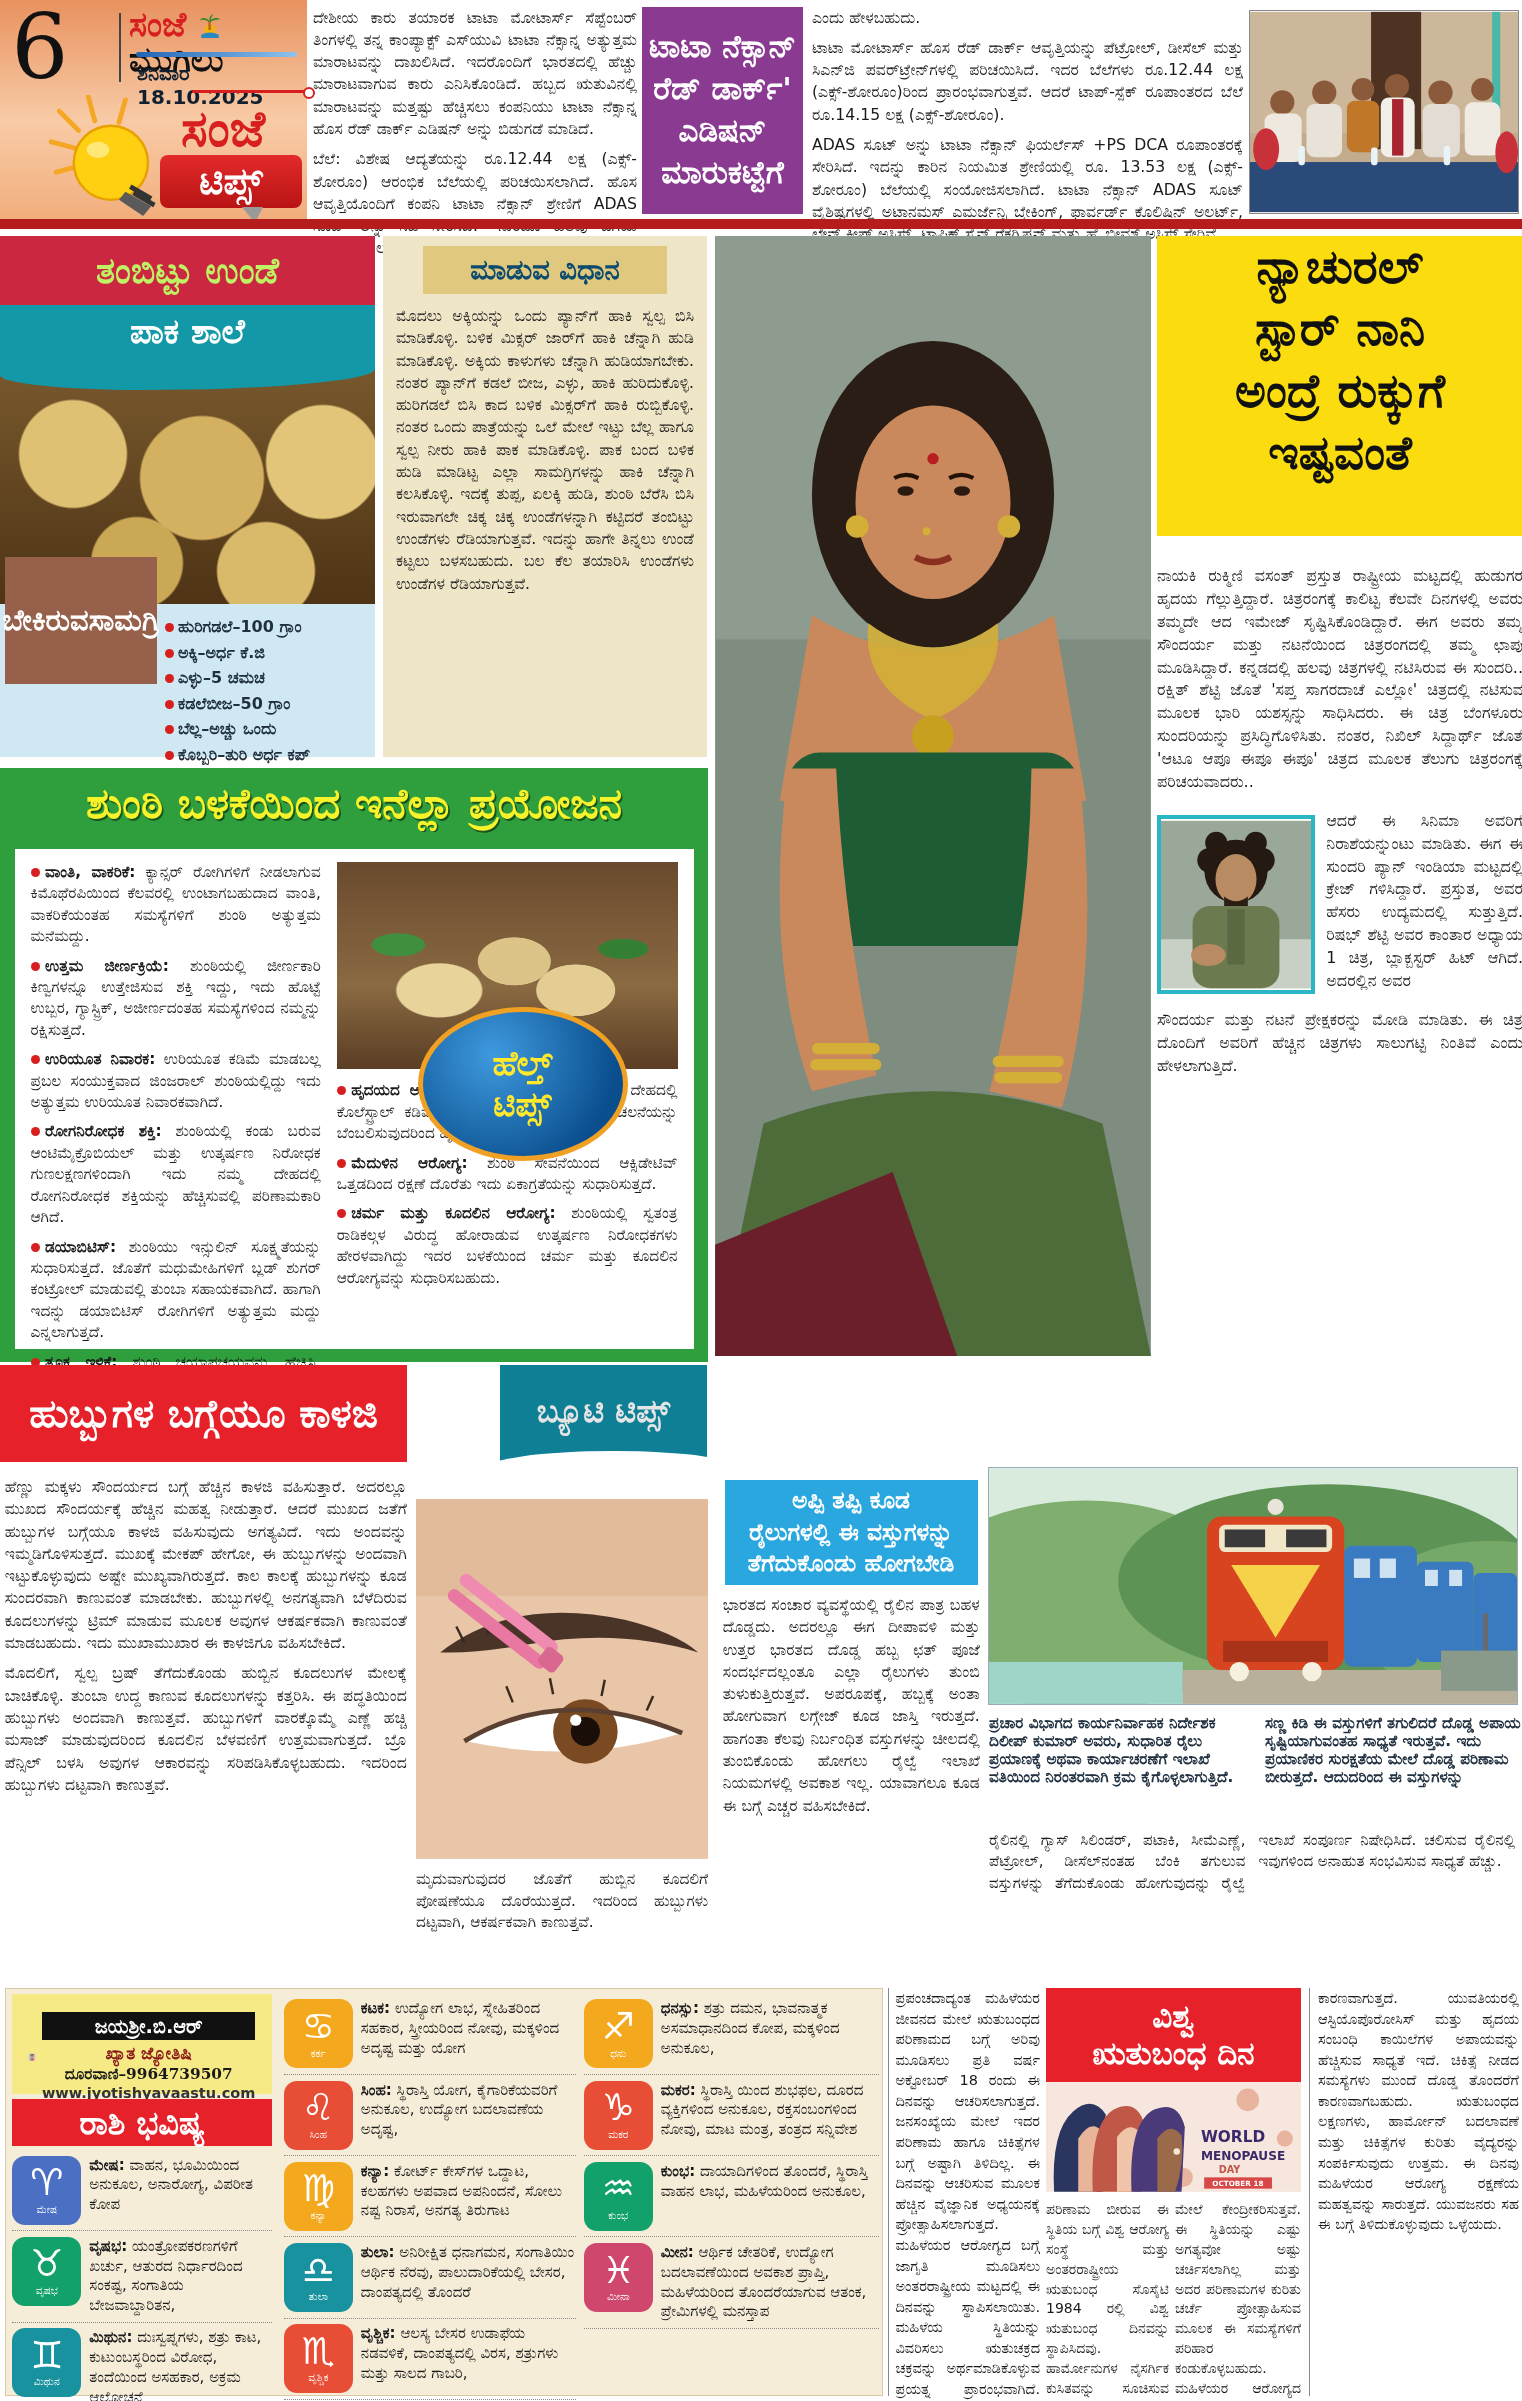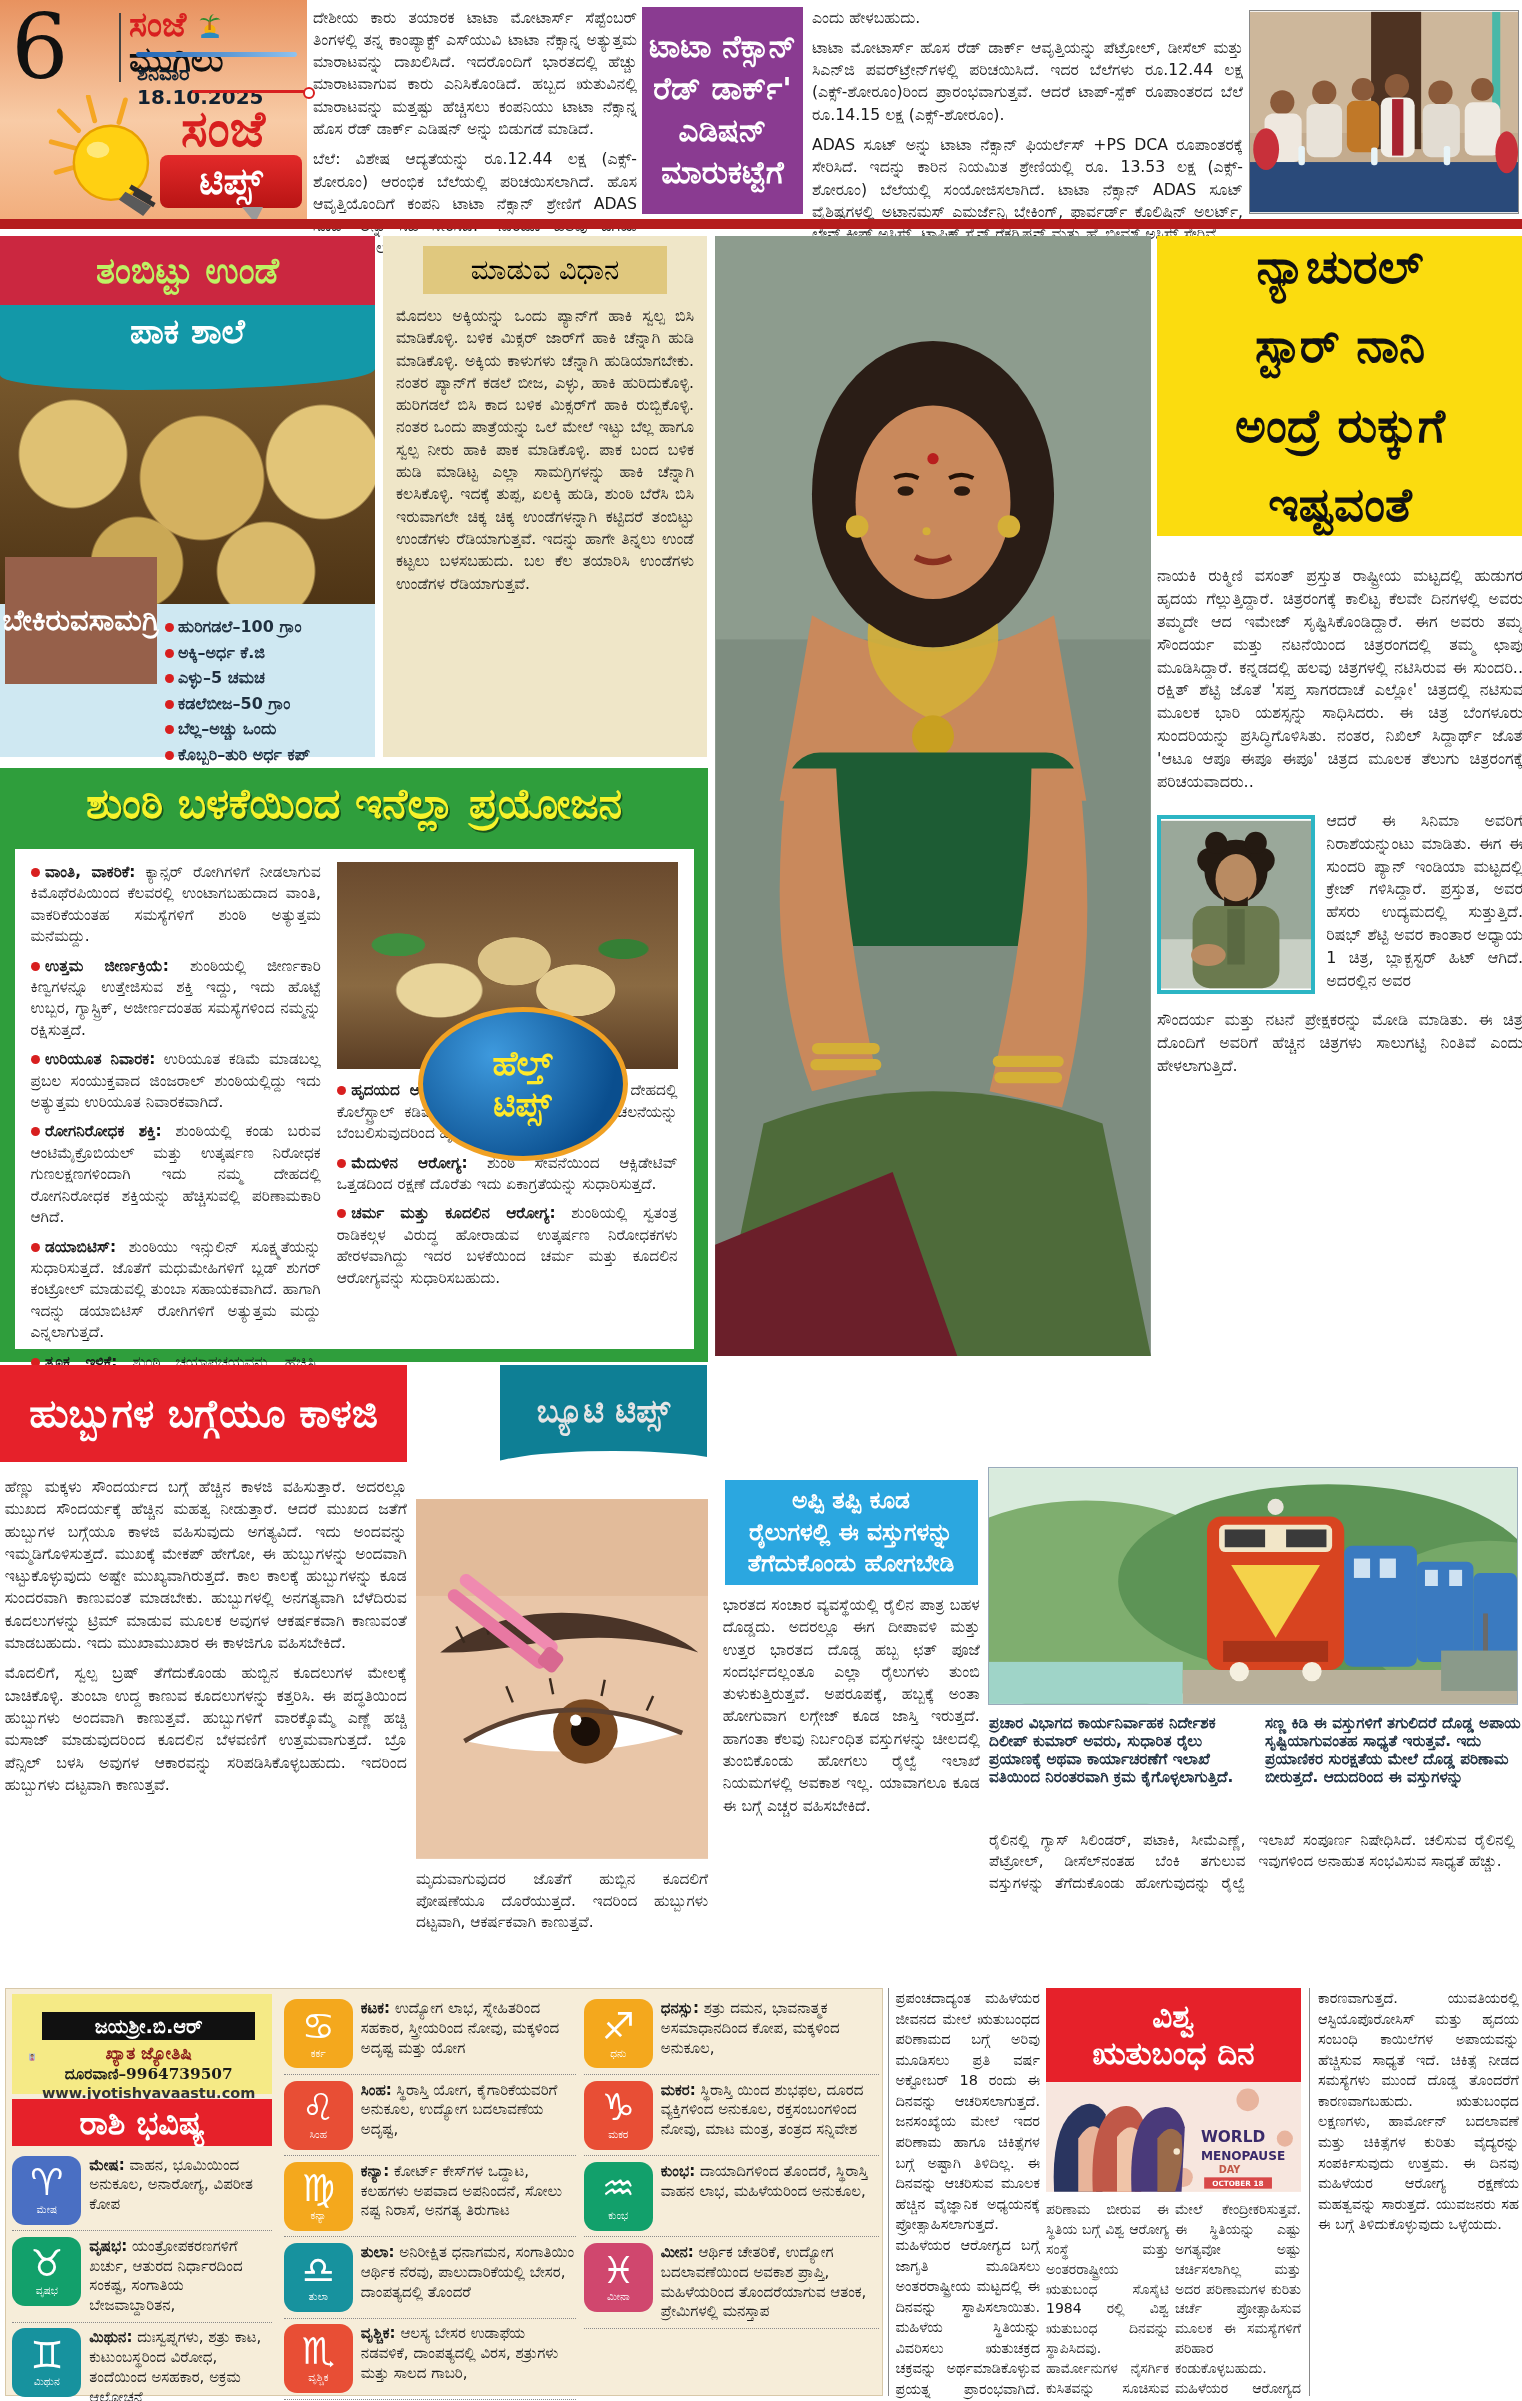--- a/index.html
+++ b/index.html
@@ -48,27 +48,27 @@
   .r-curve{position:absolute;left:0;top:-0.8px;width:100%;height:34px;background:#1398a8;border-radius:0 0 100% 60%/0 0 34px 24px;}
   .r-ing{position:relative;height:153px;background:#cfe8f2;}
   .r-label{position:absolute;left:4.8px;top:-47px;width:152px;height:127px;background:#96604a;color:#fff;font-size:29px;font-weight:bold;
            display:flex;flex-direction:row;align-items:center;justify-content:center;line-height:1.3;}
   .r-list{margin:0;padding:13px 8px 6.5px 165px;list-style:none;font-size:16px;font-weight:bold;color:#203040;}
   .r-list li{display:inline-block;margin:0 8px 6.5px 0;}
   .rdot{display:inline-block;width:9px;height:9px;border-radius:50%;background:#d81f1f;margin-right:4px;}
 
   
   .method{left:383px;top:236px;width:324px;height:521px;background:#efe6c8;box-sizing:border-box;padding:9.7px 13px;}
-  .m-head{background:#e0c87e;color:#000000;font-size:27.4px;font-weight:normal;text-align:center;padding:8px 0;margin:0 27.4px 11.3px;}
+  .m-head{background:#e0c87e;color:#0c4a6e;font-size:27.4px;font-weight:bold;text-align:center;padding:8px 0;margin:0 27.4px 11.3px;}
 
   
   .actress{left:715px;top:236px;width:436px;height:1120px;}
 
   
-  .nani-head{left:1157px;top:236px;width:366px;height:300px;background:#fbdc0f;display:flex;flex-direction:column;align-items:center;justify-content:space-between;
+  .nani-head{left:1157px;top:236px;width:366px;height:300px;background:#fbdc0f;display:flex;flex-direction:column;align-items:center;justify-content:flex-start;
              font-size:47px;font-weight:bold;color:#111;line-height:1.32;text-align:center;}
   .nani-art{left:1157px;top:549px;width:366px;height:807px;font-size:16px;line-height:1.43;text-align:justify;}
   .nani-photo{float:left;width:158px;height:179px;margin:4.8px 11.3px 4.8px 0;border:4px solid #2cb5c4;box-sizing:border-box;}
 
   
   .ginger{left:0;top:768px;width:708px;height:594px;background:#2f9e3c;}
   .g-head{margin-top:11.3px;text-align:center;color:#f7f32b;font-size:42px;font-weight:bold;text-shadow:1.6px 1.6px 0 #18541e;}
   .g-box{position:absolute;left:14.5px;top:81px;right:14.5px;bottom:13px;background:#fff;padding:13px 16px;box-sizing:border-box;}
   .g-cols{display:flex;gap:16px;}
   .g-left{width:46%;}

